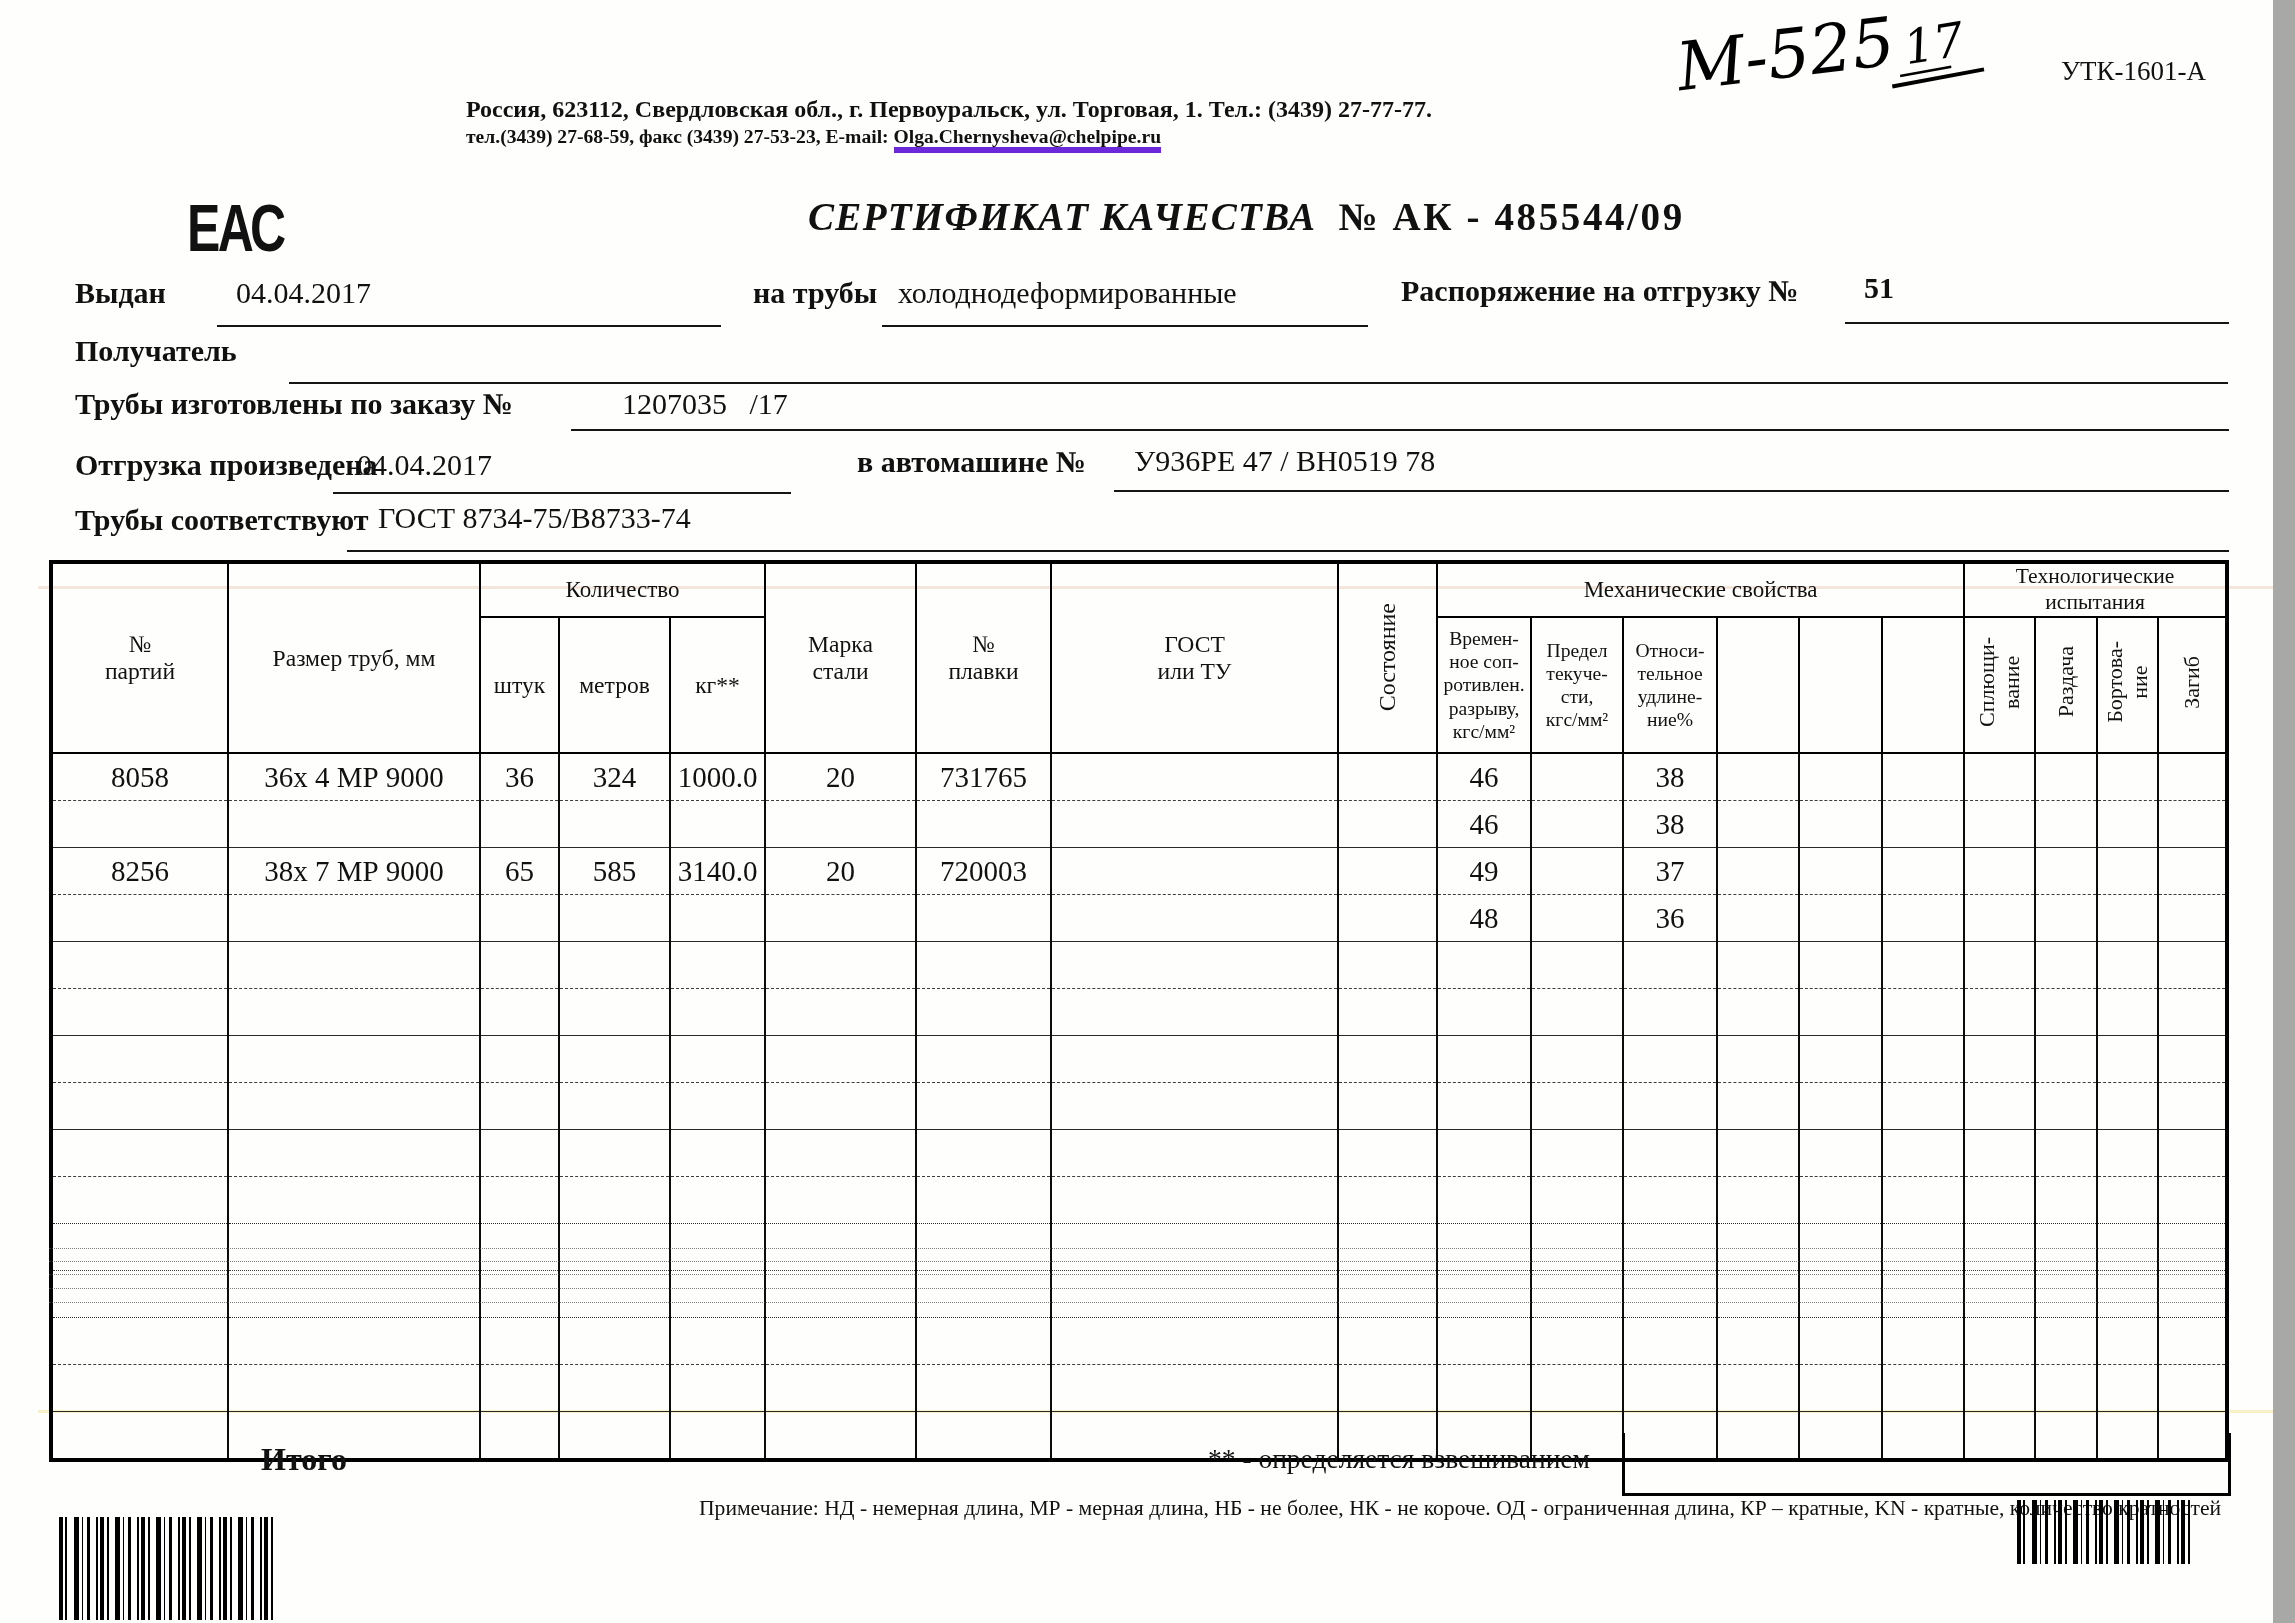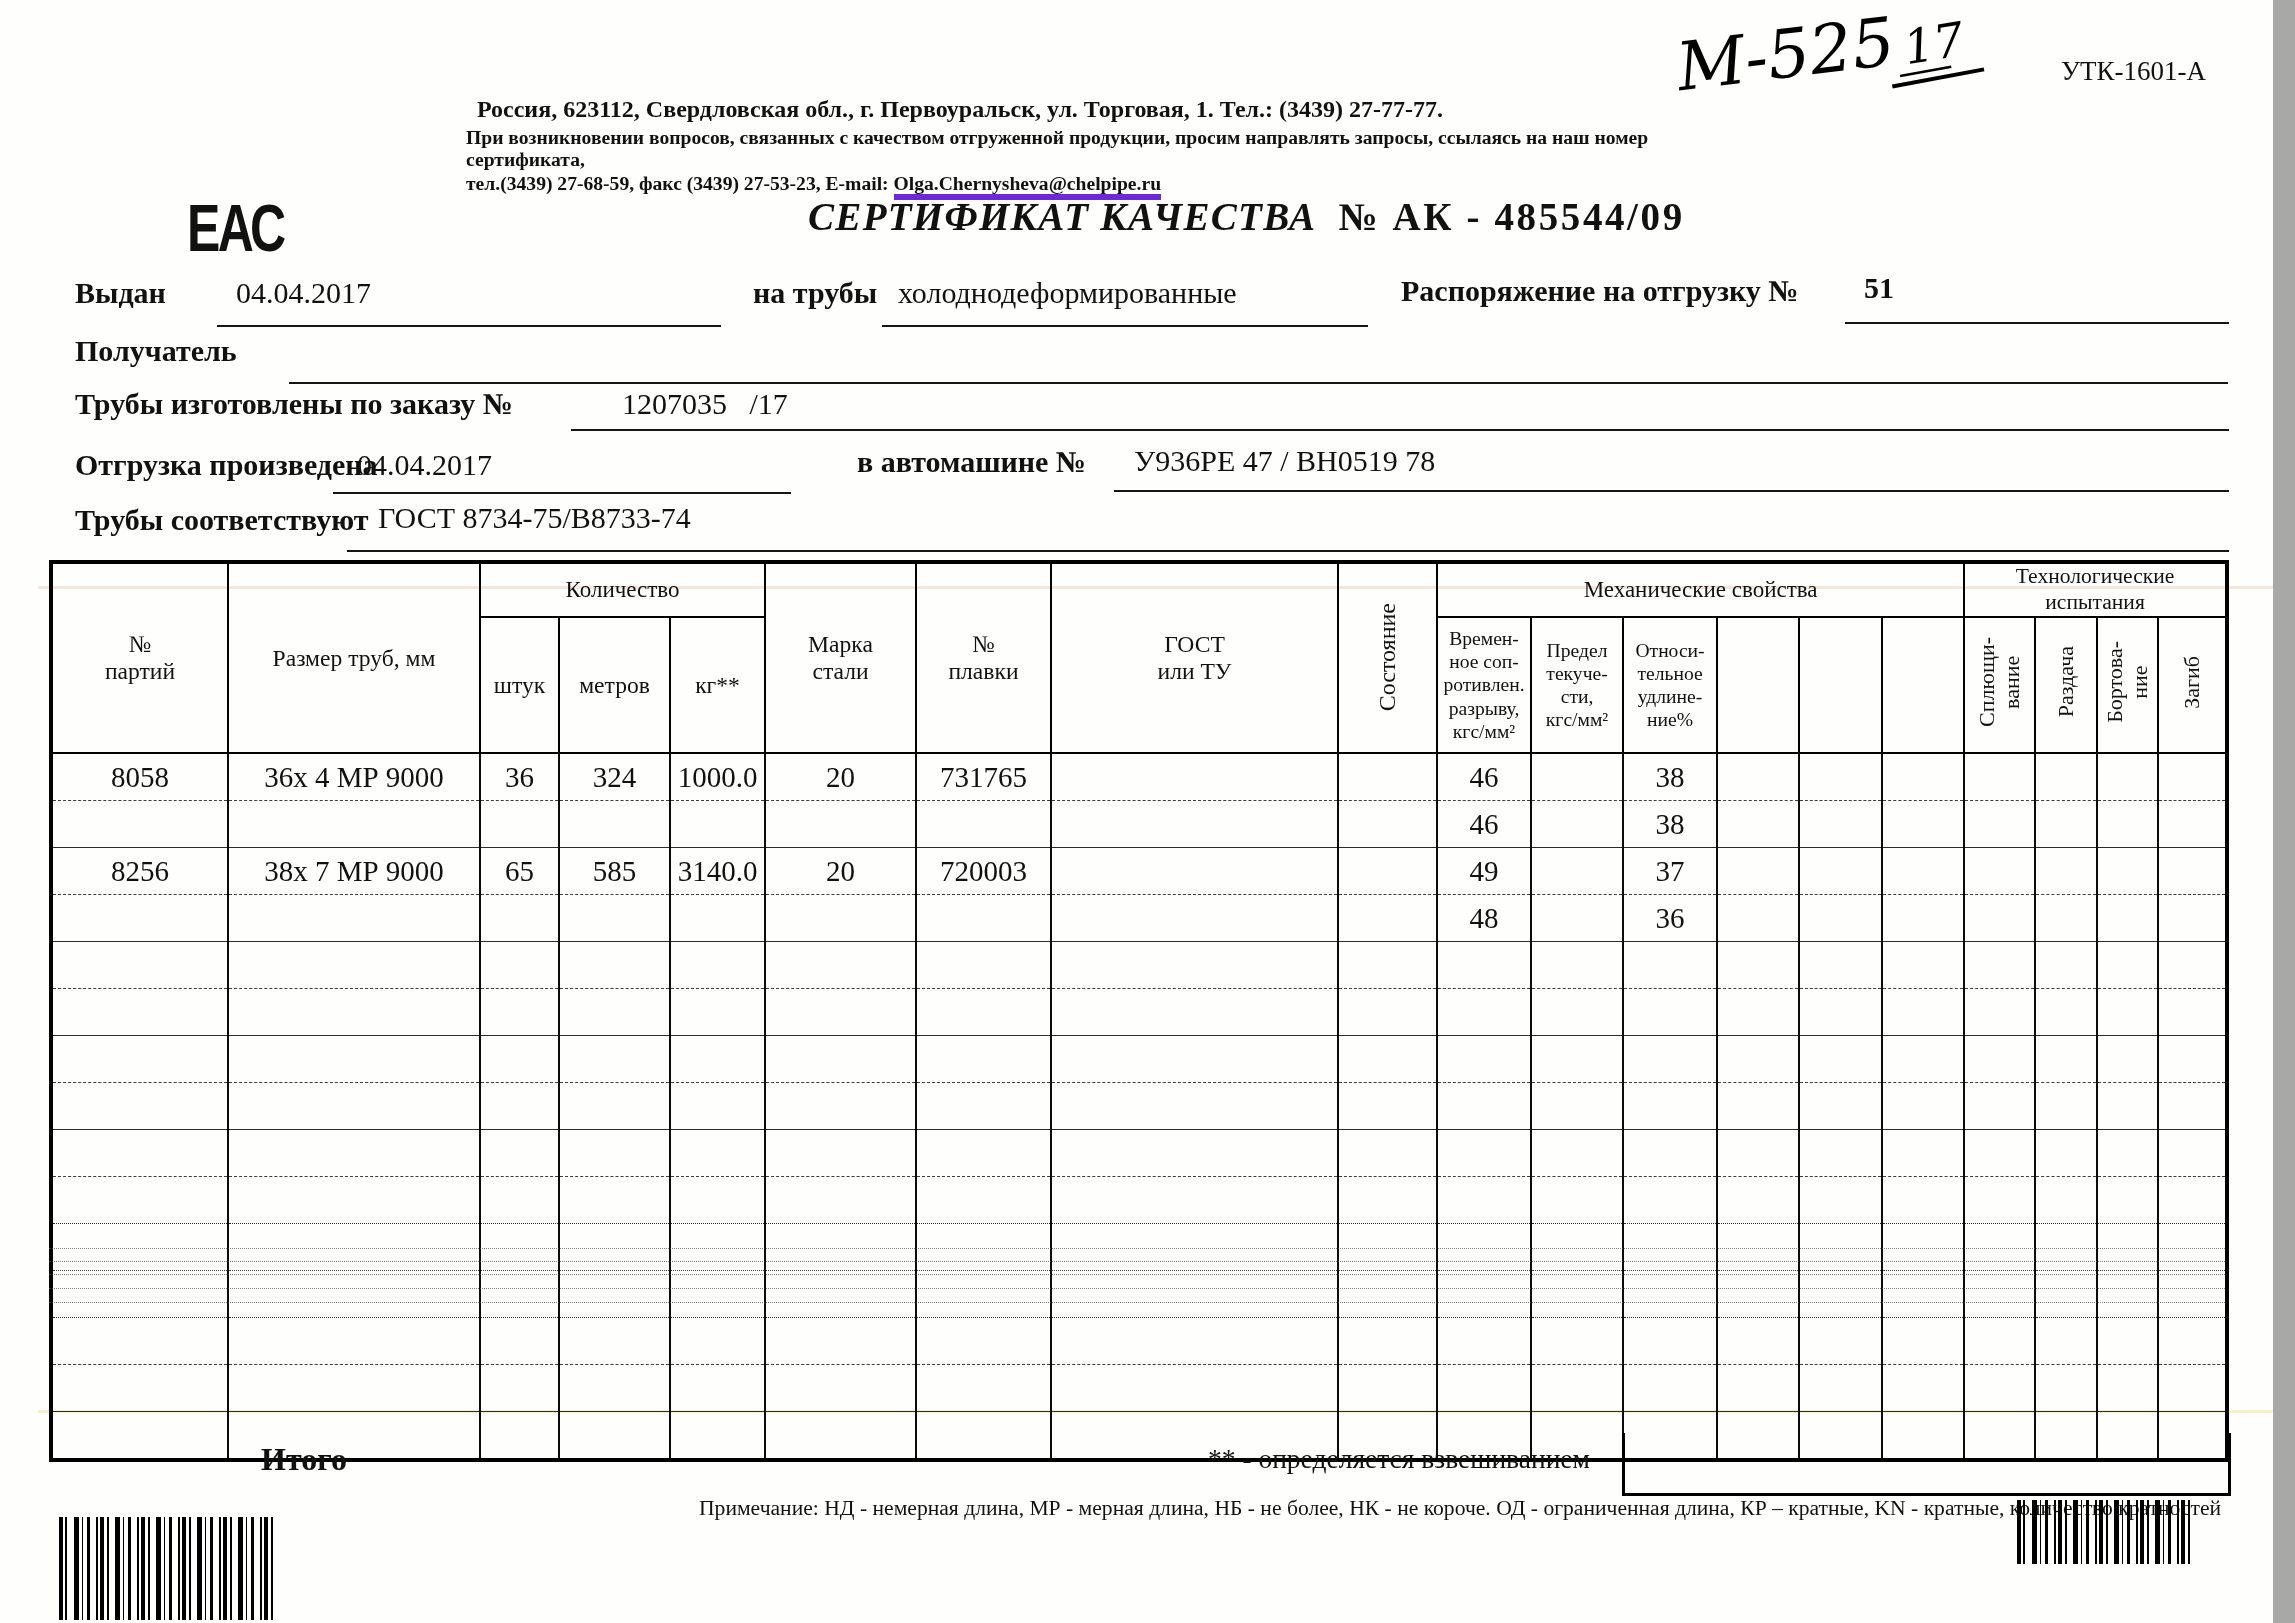--- a/index.html
+++ b/index.html
@@ -8,21 +8,21 @@
   .scan-edge{position:absolute;right:0;top:0;width:22px;height:1623px;background:#a8a8a6;}
   .artifact{position:absolute;pointer-events:none;opacity:.85;}
 
   
   .logo-wrap{position:absolute;left:73px;top:97px;display:flex;align-items:center;gap:5.2px;}
   .logo-text{font-family:"Liberation Sans",sans-serif;font-weight:700;font-size:27px;line-height:1.06;
              transform:scale(.88,1.3);transform-origin:left center;letter-spacing:-0.7px;}
   .eac{position:absolute;left:187px;top:189px;font-family:"Liberation Sans",sans-serif;font-weight:700;
        font-size:50px;letter-spacing:-2.6px;transform:scaleY(1.35);transform-origin:top left;}
   .addr{position:absolute;left:466px;top:96px;width:1303px;}
-  .addr-l1{font-size:24px;font-weight:700;margin-left:11px;}
+  .addr-l1{font-size:24px;font-weight:700;}
   .addr-l2{font-size:19.6px;font-weight:600;margin-top:3.9px;}
   .addr-l3{font-size:19.6px;font-weight:600;margin-top:2.6px;}
   .email{font-weight:700;border-bottom:6px solid #6d28d9;}
   .formcode{position:absolute;left:2061px;top:56px;font-size:27px;}
   .title{position:absolute;left:808px;top:194px;font-size:39px;font-weight:700;font-style:italic;
          letter-spacing:1.3px;white-space:nowrap;}
   .title .num{font-style:normal;letter-spacing:2.6px;}
 
   
   .fld{position:absolute;font-size:30px;font-weight:700;white-space:nowrap;}
@@ -71,21 +71,20 @@
 <div class="page">
 
   <div class="artifact" style="left:38px;top:586px;width:2235px;height:2.6px;background:#f2e2d5;"></div>
   <div class="artifact" style="left:38px;top:1410px;width:2235px;height:3.3px;background:#f6efbe;"></div>
 
 
   <div class="eac">ЕАС</div>
 
   <div class="addr">
     <div class="addr-l1">Россия, 623112, Свердловская обл., г. Первоуральск, ул. Торговая, 1. Тел.: (3439) 27-77-77.</div>
-    <div class="addr-l2">При возникновении вопросов, связанных с качеством отгруженной продукции, просим направлять запросы, ссылаясь на наш номер сертификата,</div>
     <div class="addr-l3"><span>тел.(3439) 27-68-59, факс (3439) 27-53-23,  E-mail: </span><span class="email">Olga.Chernysheva@chelpipe.ru</span></div>
   </div>
 
   <svg class="handwrite" width="367" height="105" viewBox="0 0 560 160">
     <text x="6" y="118" font-family="'DejaVu Serif',serif" font-style="italic" font-size="102" transform="rotate(-7 6 118)">М-525</text>
     <text x="352" y="78" font-family="'DejaVu Serif',serif" font-style="italic" font-size="72" transform="rotate(-9 352 78)">17</text>
     <path d="M330 112 L470 86" stroke="#000" stroke-width="6" fill="none"></path>
     <path d="M342 96 L420 82" stroke="#000" stroke-width="4" fill="none"></path>
   </svg>
 

